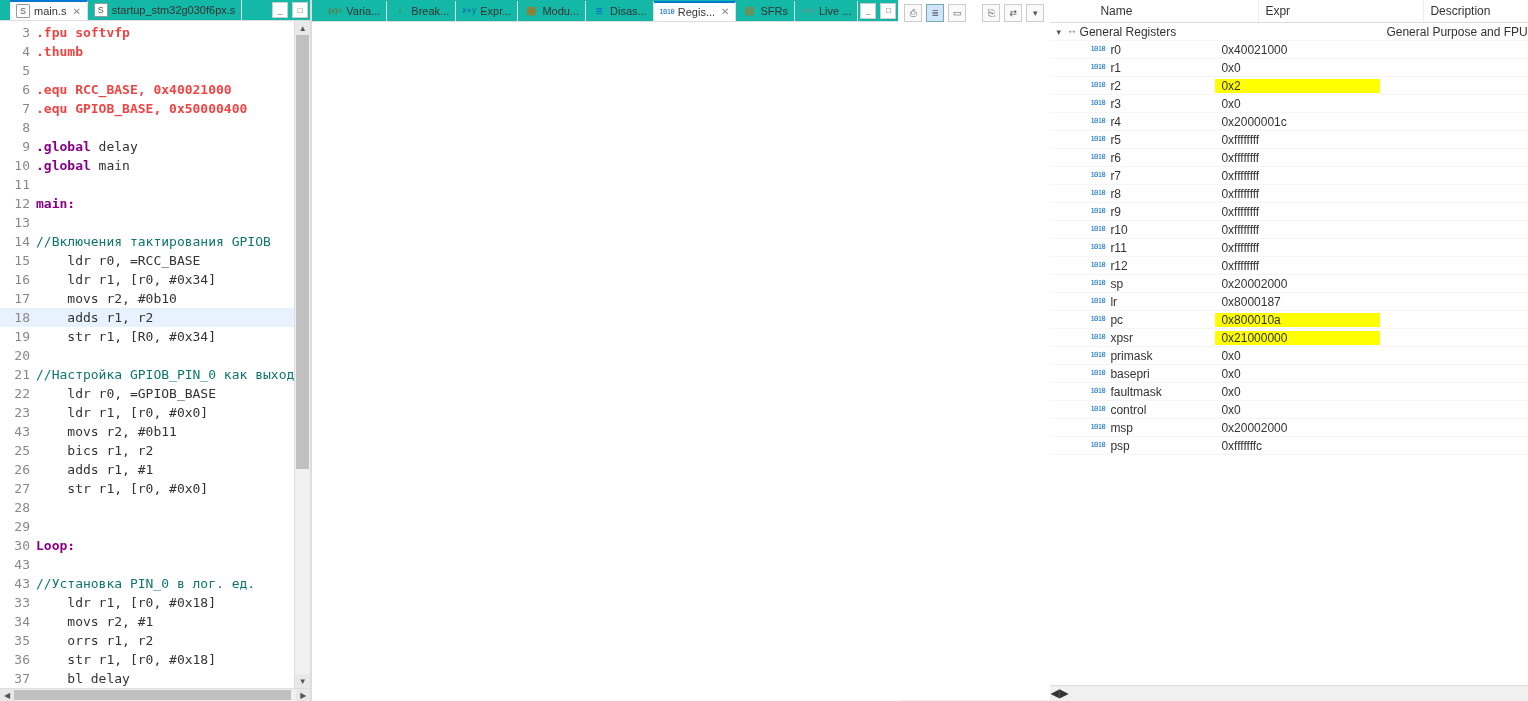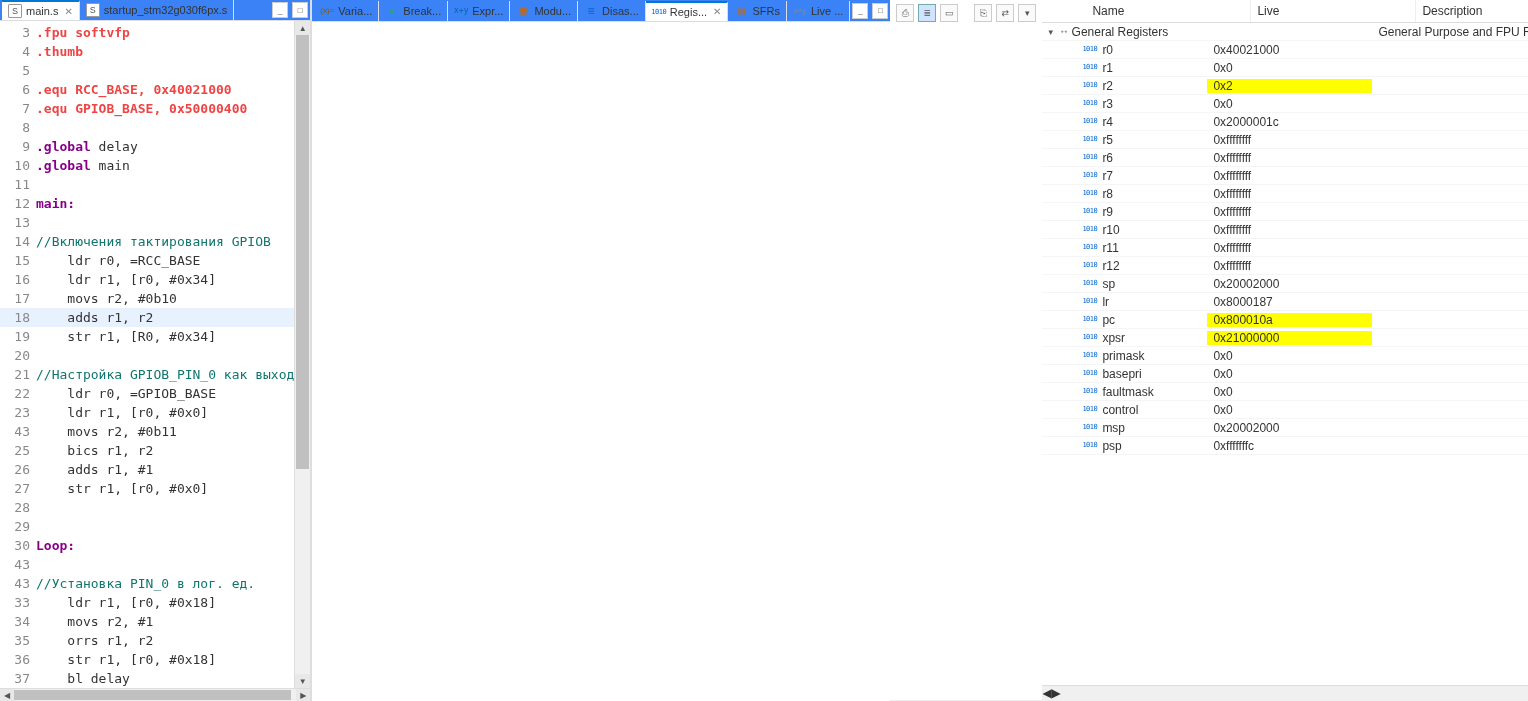--- a/index.html
+++ b/index.html
@@ -2,21 +2,21 @@
 <html><head>
 <meta charset="utf-8">
 <style>
 * { box-sizing: border-box; margin: 0; padding: 0; }
 body { font-family: "Segoe UI", Arial, sans-serif; font-size: 12px; background: #f0f0f0; color: #333; overflow: hidden; }
 .app { display: flex; width: 1528px; height: 701px; }
 .left-pane { width: 908px; display: flex; flex-direction: column; background: #fff; border-right: 2px solid #ddd; }
 .right-pane { flex: 1; display: flex; flex-direction: row; background: #fff; }
 
 
-.tabbar { display: flex; align-items: center; background: #3b82f6; border-bottom: 1px solid #ddd; height: 22px; padding-left: 2px; }
+.tabbar { display: flex; align-items: center; background: #14b8a6; border-bottom: 1px solid #ddd; height: 22px; padding-left: 10px; }
 .tab { display: flex; align-items: center; padding: 2px 6px; height: 20px; border-right: 1px solid #ddd; cursor: pointer; font-size: 11px; white-space: nowrap; }
 .tab.active { background: #fff; border-top: 2px solid #0078d4; }
 .tab .close { margin-left: 6px; color: #888; font-size: 10px; cursor: pointer; }
 .tabbar .spacer { flex: 1; }
 .winbtn { width: 16px; height: 16px; margin: 0 2px; border: 1px solid #ccc; background: #fff; cursor: pointer; font-size: 8px; display:flex; align-items:center; justify-content:center; color:#555;}
 .tab-icon { display:inline-flex; width:14px; height:14px; margin-right:4px; align-items:center; justify-content:center; font-size:9px; border:1px solid #999; background:#fff; color:#555; border-radius:1px;}
 .tab-icon.var::before{content:"(x)="; font-size:8px; border:none; color:#8a5a00;}
 .tab-icon.var{border:none;background:none;}
 .tab-icon.brk::before{content:"●"; color:#2a7; font-size:10px;}
 .tab-icon.brk{border:none;background:none;}
@@ -196,21 +196,21 @@
       <div class="tbtn active">≣</div>
       <div class="tbtn">▭</div>
       <div style="width:8px"></div>
       <div class="tbtn">⎘</div>
       <div class="tbtn">⇄</div>
       <div class="tbtn">▾</div>
     </div>
     <div class="right-body">
       <div class="reg-head">
         <div class="col-name">Name</div>
-        <div class="col-val">Live</div>
+        <div class="col-val">Expr</div>
         <div class="col-desc">Description</div>
       </div>
       <div class="reg-table" id="reg-table">
           <div class="reg-row group">
             <div class="col-name">
               <span class="twisty">▾</span>
               <span class="grp-icon">꘎꘎</span>
               <span>General Registers</span>
             </div>
             <div class="col-val"></div>

